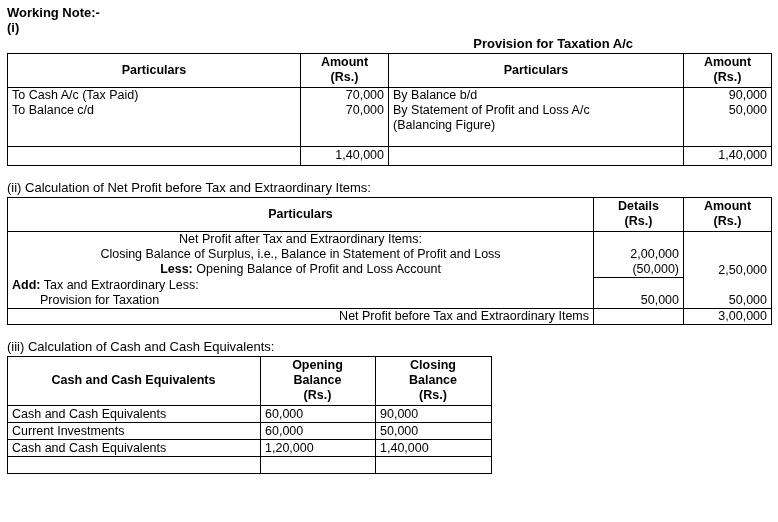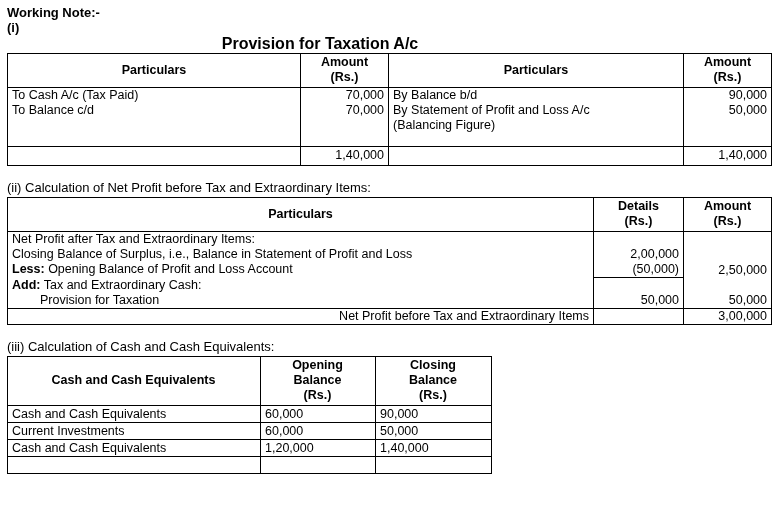--- a/index.html
+++ b/index.html
@@ -36,22 +36,22 @@
   }
   .sec-heading {
     font-weight: normal;
     font-size: 13px;
     line-height: 15px;
     margin: 0 0 2px 0;
   }
 
   .tbl-caption {
     font-weight: bold;
-    font-size: 16px;
-    text-align: center;
+    font-size: 13px;
+    text-align: right;
     line-height: 16px;
     margin: 1px 0 1px 0;
   }
 
   table.acct {
     border-collapse: collapse;
     table-layout: fixed;
     border: 1.5px solid #000;
     background: #fff;
   }
@@ -64,21 +64,21 @@
     line-height: 15px;
   }
   .hdr {
     font-weight: bold !important;
     text-align: center;
     vertical-align: middle !important;
     padding: 1px 4px 2px 4px !important;
   }
   .num { text-align: right; }
   .b { font-weight: bold; }
-  .nb-v { border-top: none !important; border-bottom: none !important; }
+  .nb-v { border-top: none !important; border-bottom: none !important; text-align: center; }
 
   
   #t1 { width: 764px; margin: 0; }
   #t1 .c-part1 { width: 293px; }
   #t1 .c-amt1  { width: 88px; }
   #t1 .c-part2 { width: 295px; }
   #t1 .c-amt2  { width: 88px; }
   #t1 .body-cell { height: 58px; }
   #t1 .tot td { padding-top: 1px; padding-bottom: 2px; }
 
@@ -198,21 +198,21 @@
         <td class="num" style="border-bottom:1px solid #000;">
           <span class="lineblock">&nbsp;</span>
           <span class="lineblock">2,00,000</span>
           <span class="lineblock">(50,000)</span>
         </td>
         <td class="num" style="vertical-align:bottom; border-bottom:none;">2,50,000</td>
       </tr>
 
       <tr>
         <td style="border-top:none;">
-          <span class="lineblock"><b>Add:</b> <span>Tax and Extraordinary Cash:</span></span>
+          <span class="lineblock"><b>Add:</b> <span>Tax and Extraordinary Less:</span></span>
           <span class="lineblock indent">Provision for Taxation</span>
         </td>
         <td class="num" style="border-top:none;">
           <span class="lineblock">&nbsp;</span>
           <span class="lineblock">50,000</span>
         </td>
         <td class="num" style="vertical-align:bottom; border-top:none;">50,000</td>
       </tr>
 
       <tr>

